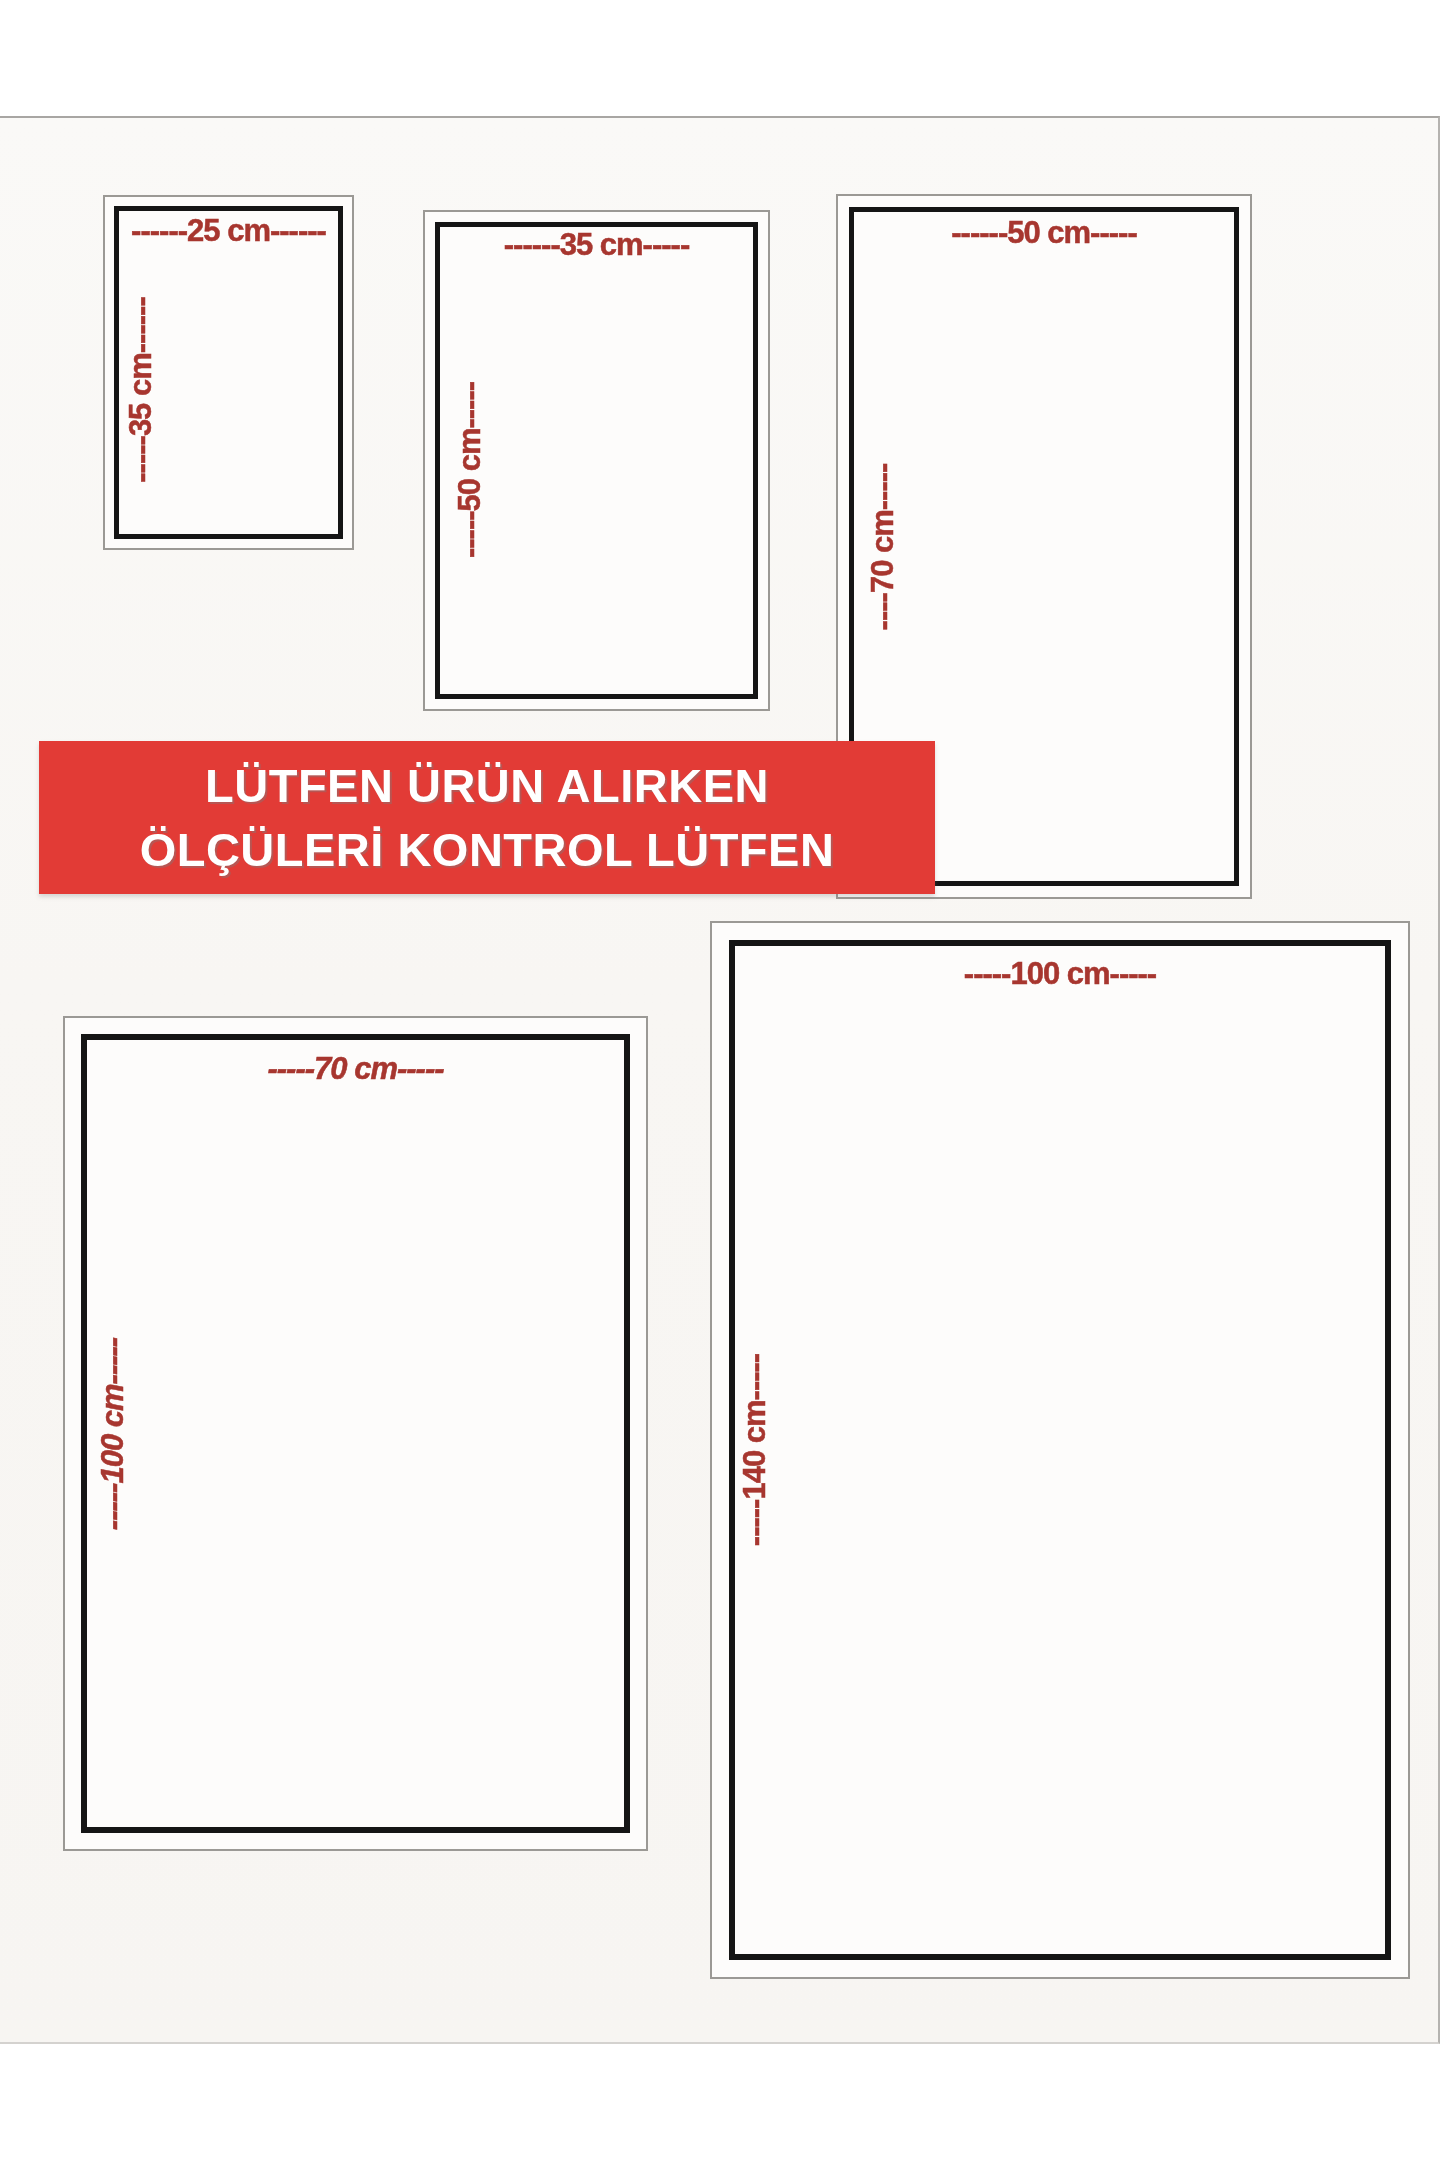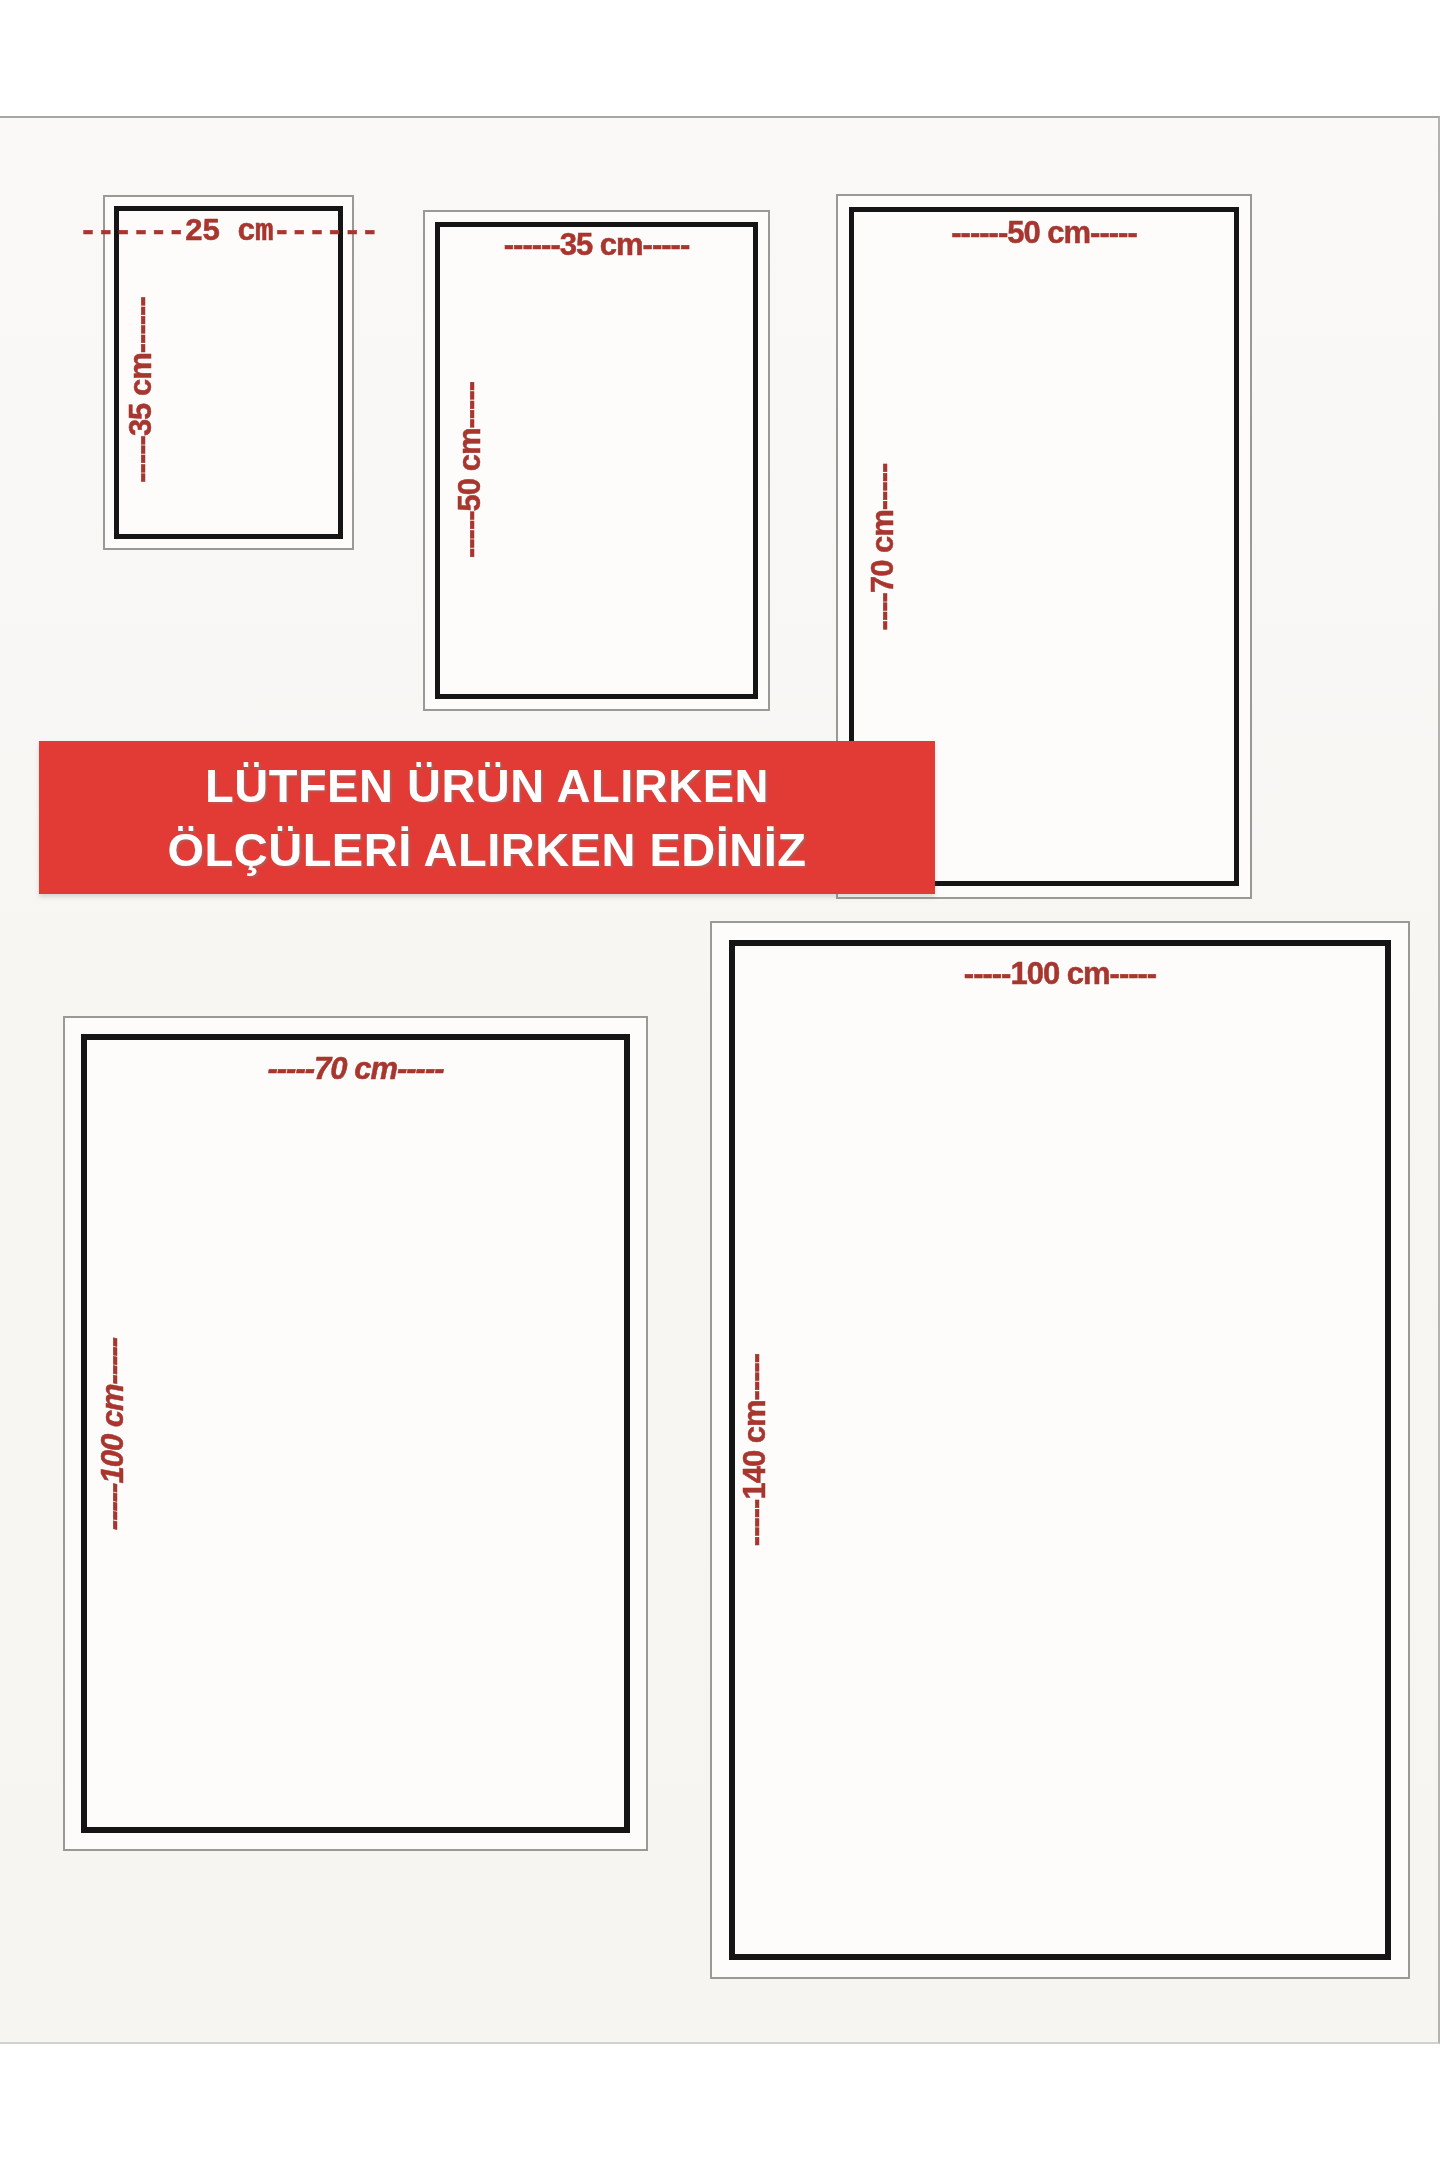--- a/index.html
+++ b/index.html
@@ -84,21 +84,21 @@
 </style>
 </head>
 <body>
 
 <div id="stage">
 
   <div class="photo-area">
 
     <div class="size-box" style="left:103px; top:77px; width:251px; height:355px;">
       <div class="inner-frame" style="inset:9px; border-width:5px;"></div>
-      <div class="dim-label h-label" style="top:34px;font-family:Liberation Mono, monospace;">------25 cm------</div>
+      <div class="dim-label h-label" style="top:34px;">------25 cm------</div>
       <div class="dim-label v-label" style="left:36px; top:55%;">-----35 cm------</div>
     </div>
 
     <div class="size-box" style="left:423px; top:92px; width:347px; height:501px;">
       <div class="inner-frame" style="inset:10px; border-width:5px;"></div>
       <div class="dim-label h-label" style="top:33px;">------35 cm-----</div>
       <div class="dim-label v-label" style="left:45px; top:52%;">-----50 cm-----</div>
     </div>
 
     <div class="size-box" style="left:836px; top:76px; width:416px; height:705px;">
@@ -114,17 +114,17 @@
     </div>
 
     <div class="size-box" style="left:710px; top:803px; width:700px; height:1058px;">
       <div class="inner-frame" style="inset:17px; border-width:6px;"></div>
       <div class="dim-label h-label" style="top:51px;">-----100 cm-----</div>
       <div class="dim-label v-label" style="left:43px; top:50%;">-----140 cm-----</div>
     </div>
 
     <div class="warning-banner" style="top:623px;">
       <div class="line">LÜTFEN ÜRÜN ALIRKEN</div>
-      <div class="line">ÖLÇÜLERİ ALIRKEN EDİNİZ</div>
+      <div class="line">ÖLÇÜLERİ KONTROL LÜTFEN</div>
     </div>
 
   </div>
 </div>
 
 </body></html>

